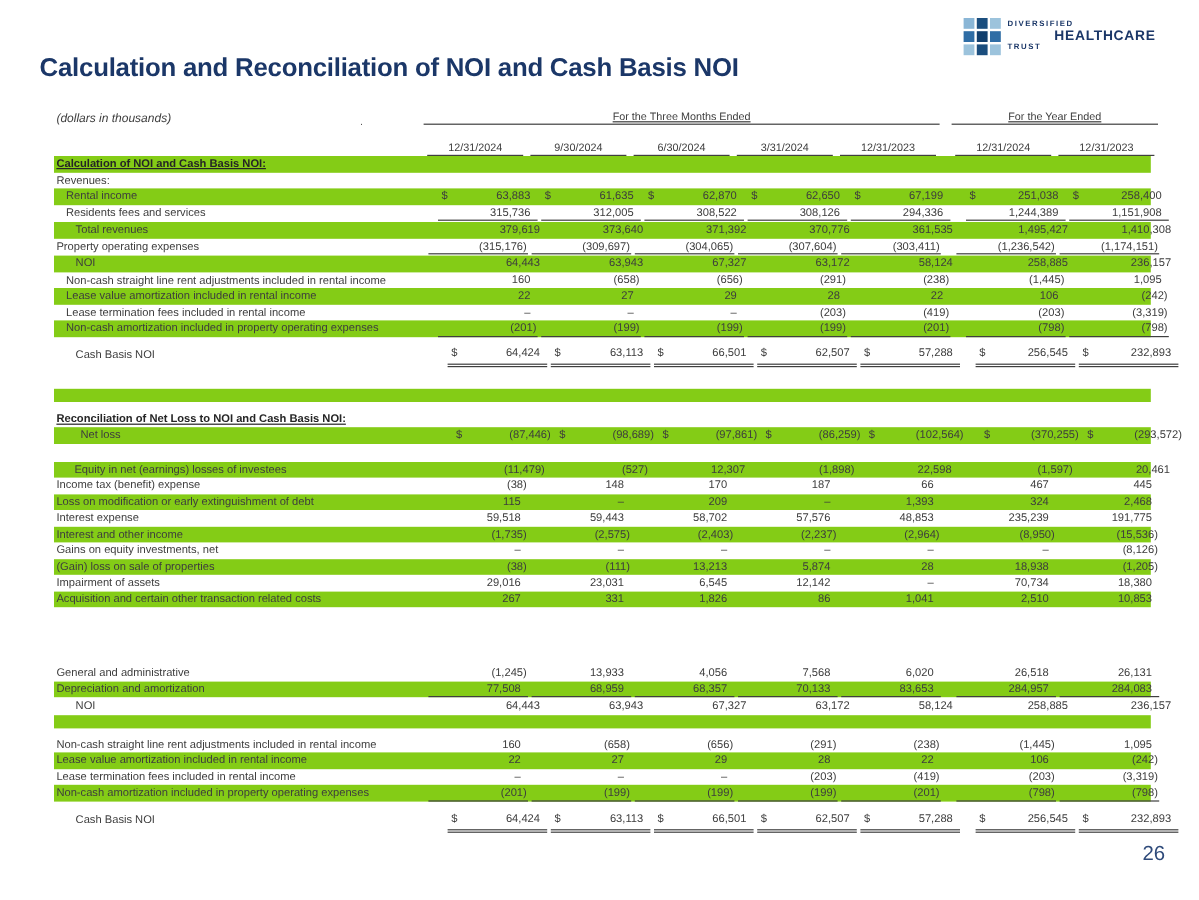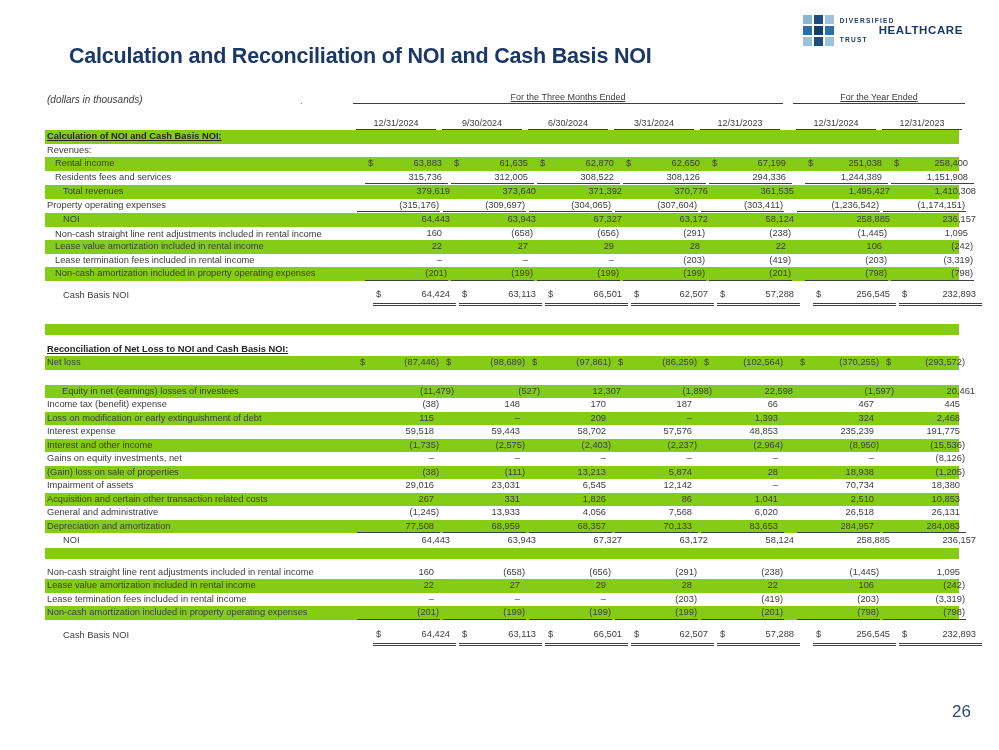--- a/index.html
+++ b/index.html
@@ -8,21 +8,21 @@
   
   .logo{position:absolute;top:15px;right:36px;display:flex;align-items:center;gap:6px;}
   .logo-grid{display:grid;grid-template-columns:repeat(3,9px);grid-auto-rows:9px;gap:2px;}
   .logo-grid span{display:block;width:9px;height:9px;}
   .logo-text{display:flex;flex-direction:column;line-height:1.05;}
   .logo-top{font-size:6.5px;font-weight:bold;letter-spacing:1.3px;color:#1b3768;}
   .logo-mid{font-size:11.5px;font-weight:bold;letter-spacing:0.6px;color:#1b3768;padding-left:39px;}
   .logo-bot{font-size:6.5px;font-weight:bold;letter-spacing:1.3px;color:#1b3768;}
   
   .title{position:absolute;left:33px;top:44px;font-size:21.5px;font-weight:800;
-         letter-spacing:-0.2px;color:#1b3768;margin-left:36px;}
+         letter-spacing:-0.2px;color:#1b3768;}
   
   .tbl{position:absolute;left:45px;top:92px;width:914px;font-size:9.3px;}
   .units{position:absolute;left:2px;top:2px;font-style:italic;font-size:10px;color:#3d3d3d;}
   .stray{position:absolute;left:255px;top:4px;font-size:9px;color:#555;}
   .thead1{display:flex;height:20px;align-items:flex-start;text-decoration:underline;}
   .thead1 .lblspace{flex:0 0 308px;}
   .group{display:flex;align-items:flex-end;justify-content:center;
          border-bottom:1.5px solid #3f3f3f;font-size:9px;padding-bottom:1px;color:#3d3d3d;}
   .group.gap{margin-left:10px;}
   .thead2{display:flex;height:18px;align-items:flex-end;}
@@ -366,21 +366,21 @@
             <span class="val">232,893</span>
           </div>
         </div>
         <div class="trow sp" style="min-height: 17px;"></div>
         <div class="trow shaded sp" style="min-height: 11px;"></div>
         <div class="trow sp" style="min-height: 8px;"></div>
         <div class="trow">
           <div class="lbl b" style="padding-left: 2px;">Reconciliation of Net Loss to NOI and Cash Basis NOI:</div>
         </div>
         <div class="trow shaded">
-          <div class="lbl" style="padding-left: 2px;">Net loss</div>
+          <div class="lbl" style="padding-left: 2px; margin-left: 20px;">Net loss</div>
           <div class="cell">
             <span class="dol">$</span>
             <span class="val neg">(87,446)</span>
           </div>
           <div class="cell">
             <span class="dol">$</span>
             <span class="val neg">(98,689)</span>
           </div>
           <div class="cell">
             <span class="dol">$</span>
@@ -614,21 +614,21 @@
             <span class="val">1,041</span>
           </div>
           <div class="cell g6">
             <span class="val">2,510</span>
           </div>
           <div class="cell">
             <span class="val">10,853</span>
           </div>
         </div>
         <div class="trow">
-          <div class="lbl" style="padding-left: 2px;">General and administrative</div>
+          <div class="lbl" style="padding-left: 2px; margin-top: 48px;">General and administrative</div>
           <div class="cell">
             <span class="val neg">(1,245)</span>
           </div>
           <div class="cell">
             <span class="val">13,933</span>
           </div>
           <div class="cell">
             <span class="val">4,056</span>
           </div>
           <div class="cell">

